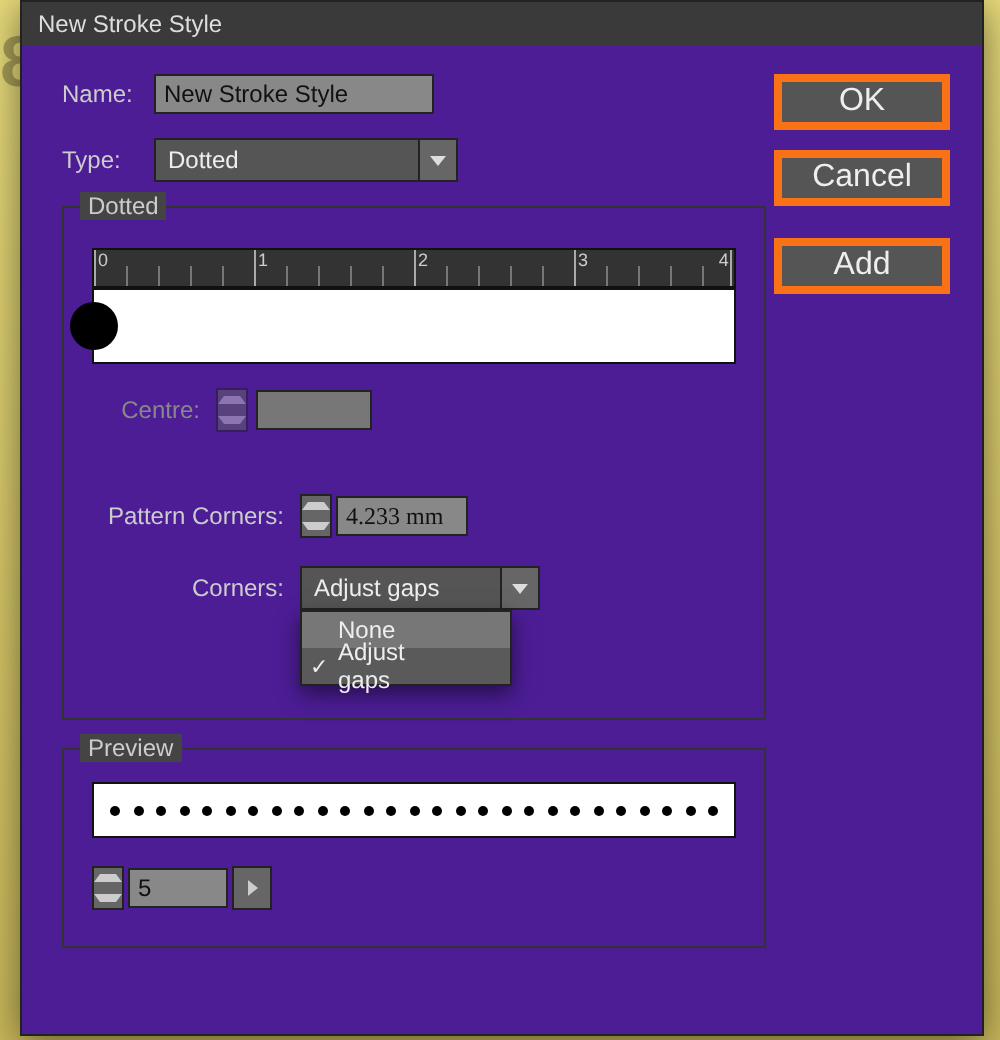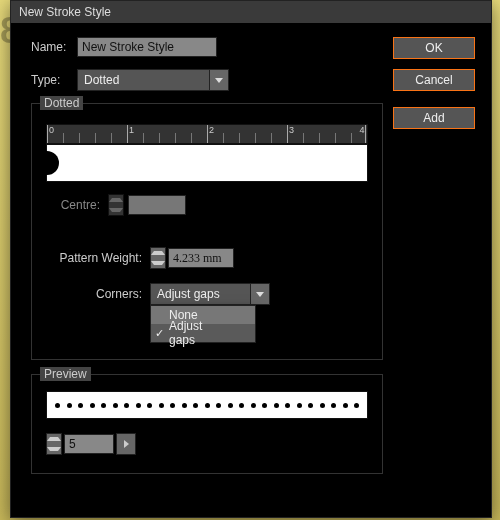--- a/index.html
+++ b/index.html
@@ -1,30 +1,30 @@
 <!DOCTYPE html>
 <html><head>
 <meta charset="utf-8">
 <style>
   html,body{margin:0;padding:0;background:#d8c96a;width:500px;height:520px;font-family:"Segoe UI",Tahoma,sans-serif;font-size:12px;color:#ccc;overflow:hidden}
   .backdrop{position:absolute;inset:0;background:linear-gradient(#e6d97a,#c8b85a)}
   .backdrop-hint{position:absolute;left:0;top:10px;font-size:36px;color:rgba(0,0,0,.28);font-weight:600;letter-spacing:.05em}
-  .dialog{position:absolute;left:10px;top:0;width:480px;height:516px;background:#000000;border:1px solid #222;box-shadow:0 4px 18px rgba(0,0,0,.5)}
+  .dialog{position:absolute;left:10px;top:0;width:480px;height:516px;background:#4c1d95;border:1px solid #222;box-shadow:0 4px 18px rgba(0,0,0,.5)}
   .titlebar{height:22px;line-height:22px;padding:0 8px;background:#3a3a3a;color:#ddd;font-size:12px}
   .body{position:relative;padding:14px 16px 16px 20px}
   .row{display:flex;align-items:center;margin-bottom:12px}
   .lbl{width:46px;text-align:left;color:#ccc}
   .lbl-r{text-align:right;margin-right:8px}
   .text-input{height:18px;background:#888;border:1px solid #222;color:#111;padding:0 4px;font-size:12px}
   .select{position:relative;display:flex;align-items:center;height:20px;background:#555;border:1px solid #222}
   .select .sel-text{flex:1;padding:0 6px;color:#eee;font-size:12px}
   .sel-btn{width:18px;height:100%;display:flex;align-items:center;justify-content:center;background:#666;border-left:1px solid #222}
   .tri-down{width:0;height:0;border-left:4px solid transparent;border-right:4px solid transparent;border-top:5px solid #ddd}
   .tri-right{width:0;height:0;border-top:4px solid transparent;border-bottom:4px solid transparent;border-left:5px solid #ccc}
-  .btn{width:80px;height:20px;background:#555;border:1px solid #f97316;color:#eee;display:flex;align-items:center;justify-content:center;font-size:12px;cursor:pointer}
+  .btn{width:80px;height:20px;background:#555;border:4px solid #f97316;color:#eee;display:flex;align-items:center;justify-content:center;font-size:16px;cursor:pointer}
   .rightcol{position:absolute;right:16px;top:14px;display:flex;flex-direction:column;gap:10px}
   .group{border:1px solid #333;margin-top:6px;padding:16px 14px 18px 14px;position:relative}
   .group+.group{margin-top:14px}
   .group-title{position:absolute;top:-8px;left:8px;background:#444;padding:0 4px;color:#ccc;font-size:12px}
   .ruler-wrap{margin:4px 0 12px 0}
   .ruler{height:18px;background:#333;border:1px solid #111;position:relative;color:#aaa;font-size:9px}
   .ruler .major{position:absolute;top:0;bottom:0;width:1px;background:#aaa}
   .ruler .minor{position:absolute;top:8px;bottom:0;width:1px;background:#777}
   .ruler .num{position:absolute;top:0;left:2px;color:#ccc;font-size:9px}
   .stroke-sample{height:36px;background:#fff;border:1px solid #111;position:relative;display:flex;align-items:center}
@@ -134,21 +134,21 @@
                 <div class="spin-up"></div>
               </div>
             <div>
                 <div class="spin-down"></div>
               </div>
           </div>
           <div class="grey-box" style="margin-left:4px"></div>
         </div>
 
         <div class="row" style="margin-bottom:14px">
-          <span class="lbl-r" style="width:96px">Pattern Weight:</span>
+          <span class="lbl-r" style="width:96px">Pattern Corners:</span>
           <div class="spinbtns">
             <div>
                 <div class="spin-up"></div>
               </div>
             <div>
                 <div class="spin-down"></div>
               </div>
           </div>
           <input class="text-input" style="width: 56px; margin-left: 2px; font-family: Liberation Serif, serif;" value="4.233 mm">
         </div>

